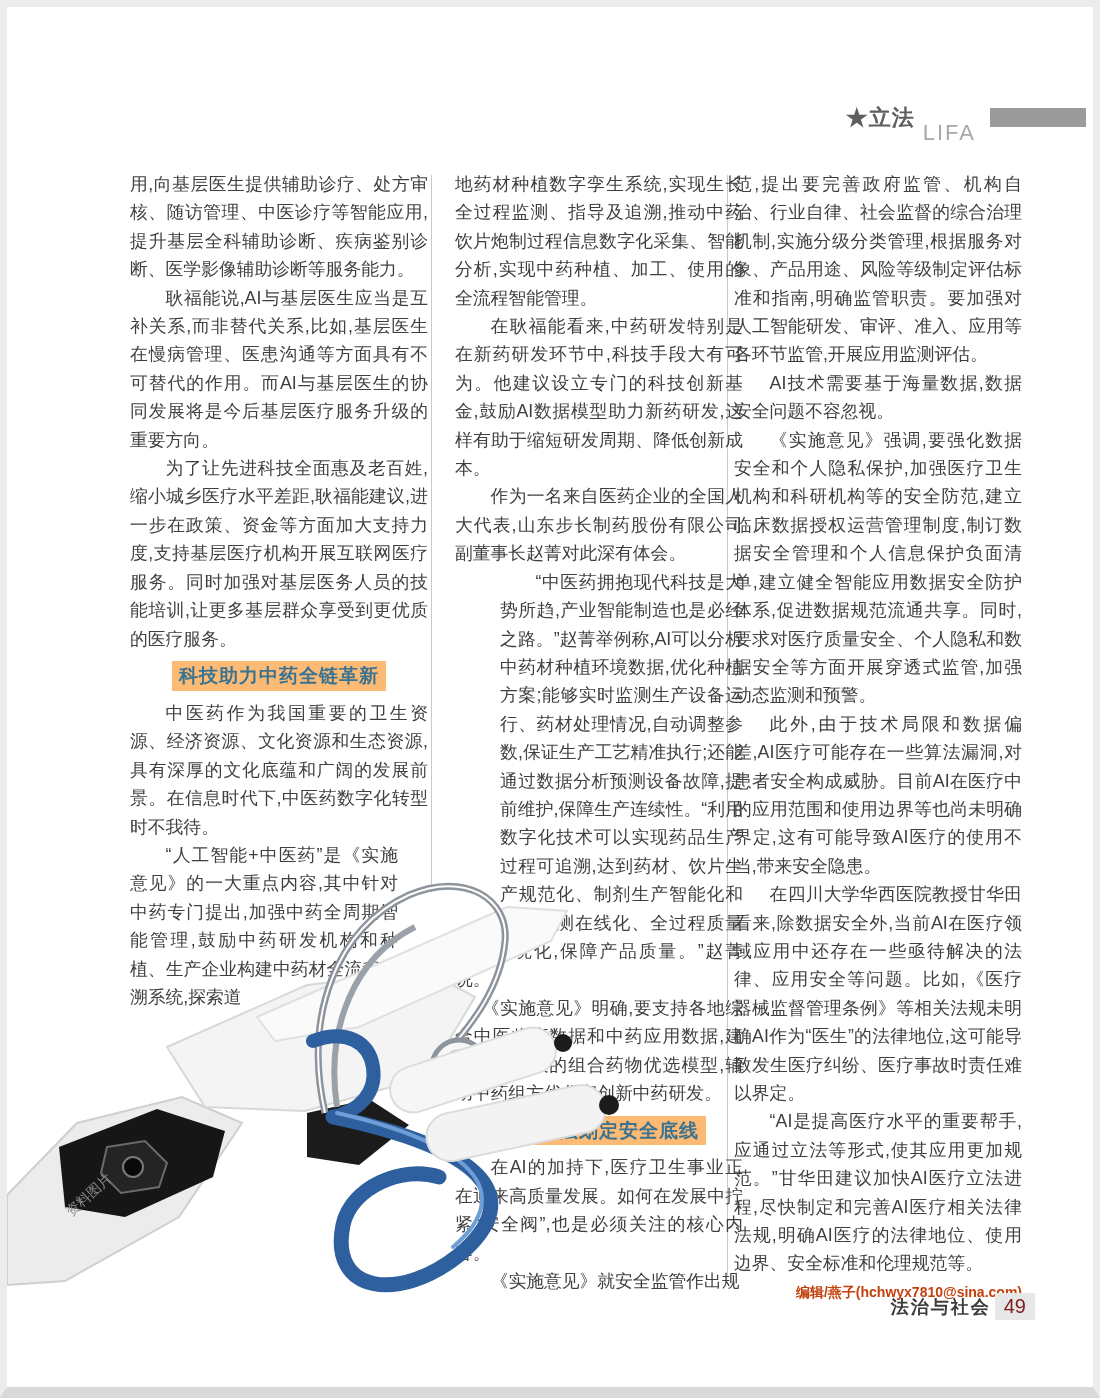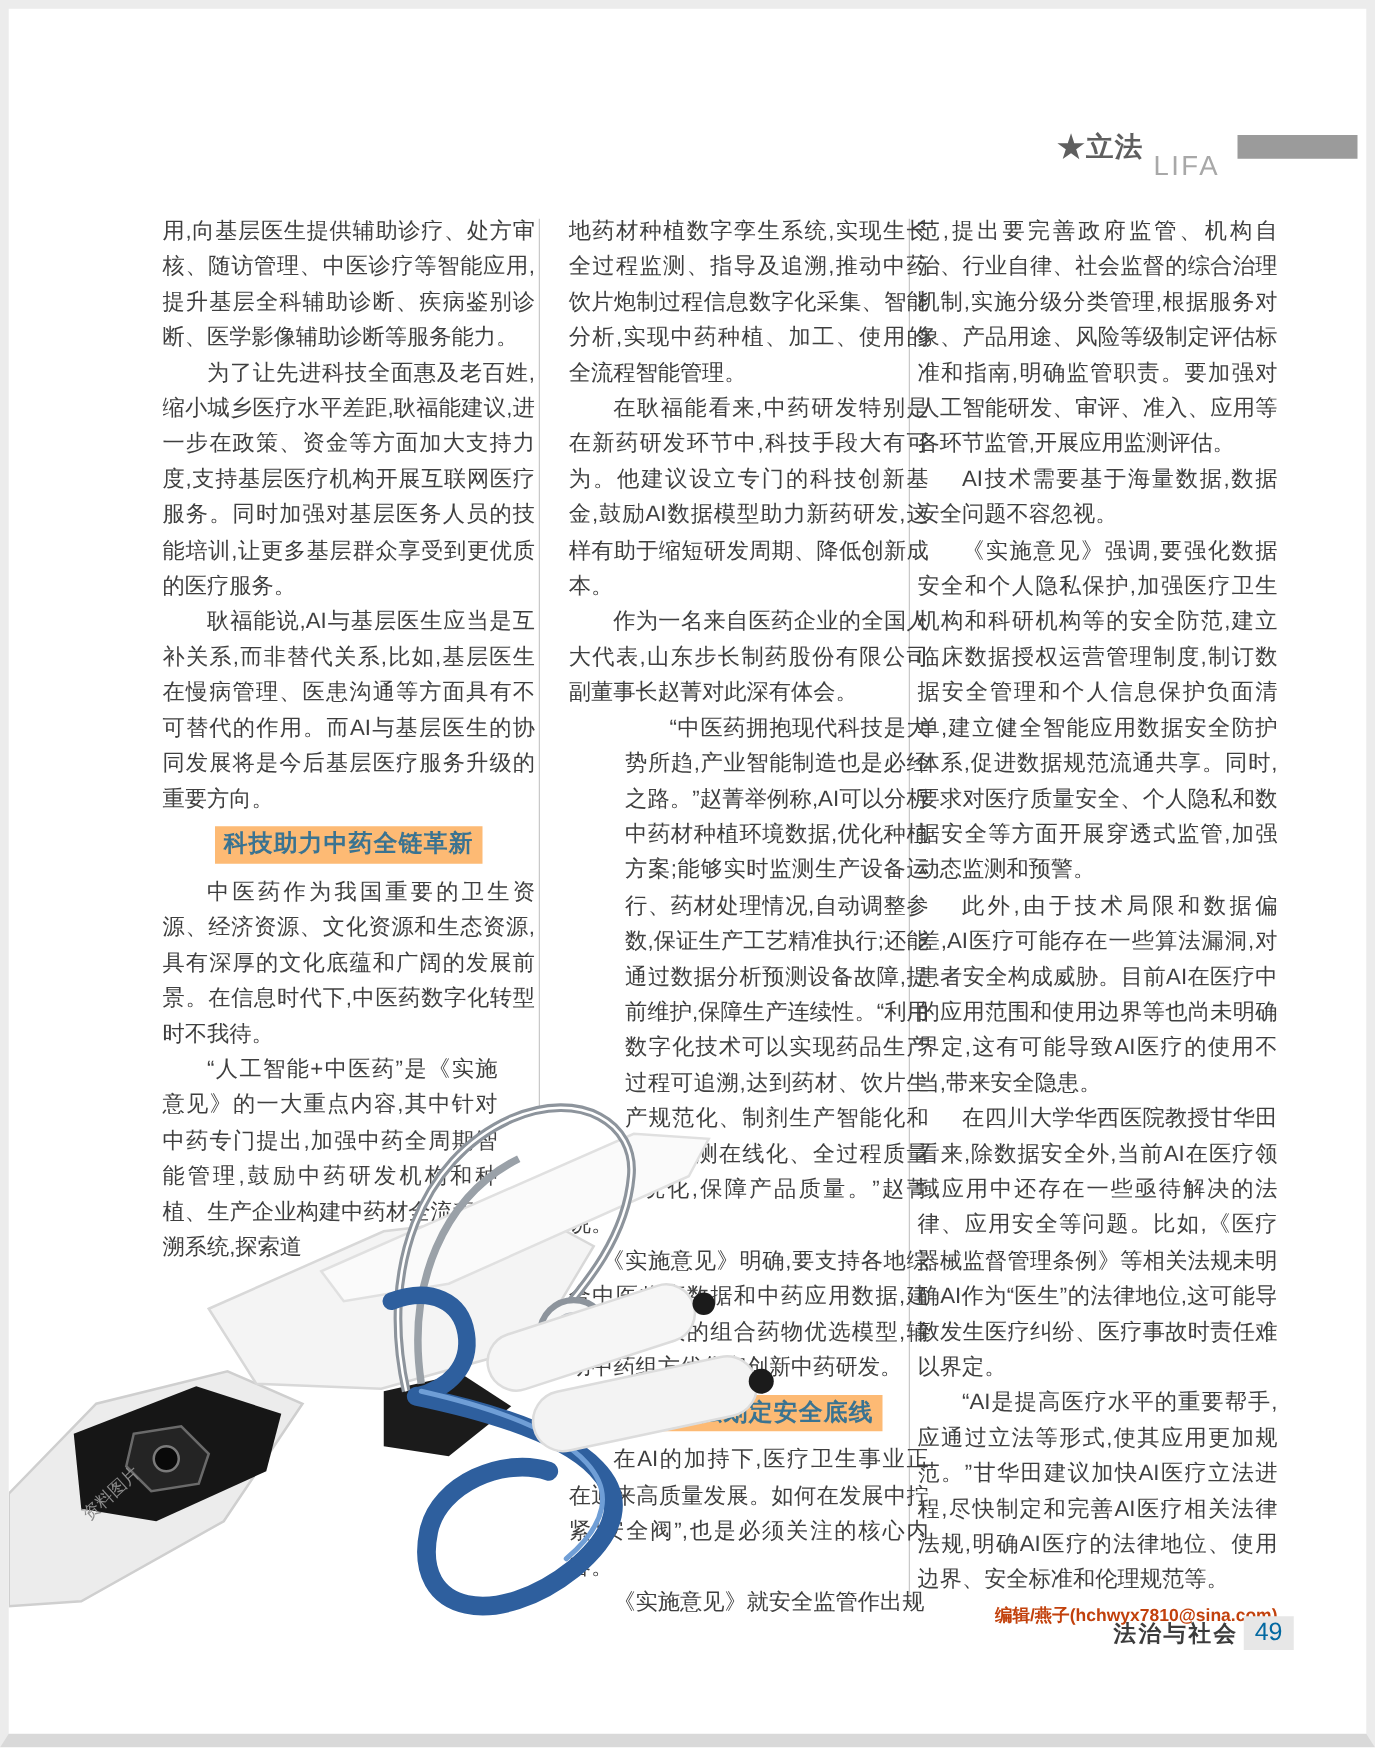--- a/index.html
+++ b/index.html
@@ -36,42 +36,42 @@
   .cut-r { float:right; width:30px; height:150px; margin-top:30px; }
   .cut-l3 { float:left; width:45px; height:57px; margin-top:312px; }
   .editor { text-align:right; font-size:14px; font-weight:bold; color:#c2410c; margin-top:8px; text-indent:0; }
   
   .rule { position:absolute; width:1px; background:#c9c9c9; }
   .rule-1 { left:424px; top:168px; height:712px; }
   .rule-2 { left:720px; top:168px; height:1100px; }
   
   .ftr { position:absolute; top:1286px; right:58px; display:flex; align-items:center; gap:4px; }
   .ftr-mag { font-size:18px; font-weight:bold; color:#3c3c3c; letter-spacing:2px; }
-  .ftr-page { background:#e7e7e7; color:#0369a1; font-size:20px; padding:2px 9px; }
+  .ftr-page { background:#e7e7e7; color:#7f1d1d; font-size:20px; padding:2px 9px; }
   
   .art { position:absolute; left:0; top:858px; width:660px; height:450px; }
 </style>
 </head>
 <body>
 
 <div class="page">
 
   <div class="hdr">
     <span class="hdr-cn">★立法</span>
     <span class="hdr-en">LIFA</span>
     <span class="hdr-bar"></span>
   </div>
 
   <div class="rule rule-1"></div>
   <div class="rule rule-2"></div>
 
   <div class="col col-1">
     <p class="p0">用,向基层医生提供辅助诊疗、处方审核、随访管理、中医诊疗等智能应用,提升基层全科辅助诊断、疾病鉴别诊断、医学影像辅助诊断等服务能力。</p>
+    <p class="p">耿福能说,AI与基层医生应当是互补关系,而非替代关系,比如,基层医生在慢病管理、医患沟通等方面具有不可替代的作用。而AI与基层医生的协同发展将是今后基层医疗服务升级的重要方向。</p>
     <p class="p">为了让先进科技全面惠及老百姓,缩小城乡医疗水平差距,耿福能建议,进一步在政策、资金等方面加大支持力度,支持基层医疗机构开展互联网医疗服务。同时加强对基层医务人员的技能培训,让更多基层群众享受到更优质的医疗服务。</p>
-    <p class="p">耿福能说,AI与基层医生应当是互补关系,而非替代关系,比如,基层医生在慢病管理、医患沟通等方面具有不可替代的作用。而AI与基层医生的协同发展将是今后基层医疗服务升级的重要方向。</p>
     <div class="h-wrap">
       <span class="badge">科技助力中药全链革新</span>
     </div>
     <p class="p">中医药作为我国重要的卫生资源、经济资源、文化资源和生态资源,具有深厚的文化底蕴和广阔的发展前景。在信息时代下,中医药数字化转型时不我待。</p>
     <p class="p"><span class="cut-r"></span><span>“人工智能+中医药”是《实施意见》的一大重点内容,其中针对中药专门提出,加强中药全周期智能管理,鼓励中药研发机构和种植、生产企业构建中药材全流程追溯系统,探索道</span></p>
   </div>
 
   <div class="col col-2">
     <p class="p0">地药材种植数字孪生系统,实现生长全过程监测、指导及追溯,推动中药饮片炮制过程信息数字化采集、智能分析,实现中药种植、加工、使用的全流程智能管理。</p>
     <p class="p">在耿福能看来,中药研发特别是在新药研发环节中,科技手段大有可为。他建议设立专门的科技创新基金,鼓励AI数据模型助力新药研发,这样有助于缩短研发周期、降低创新成本。</p>

